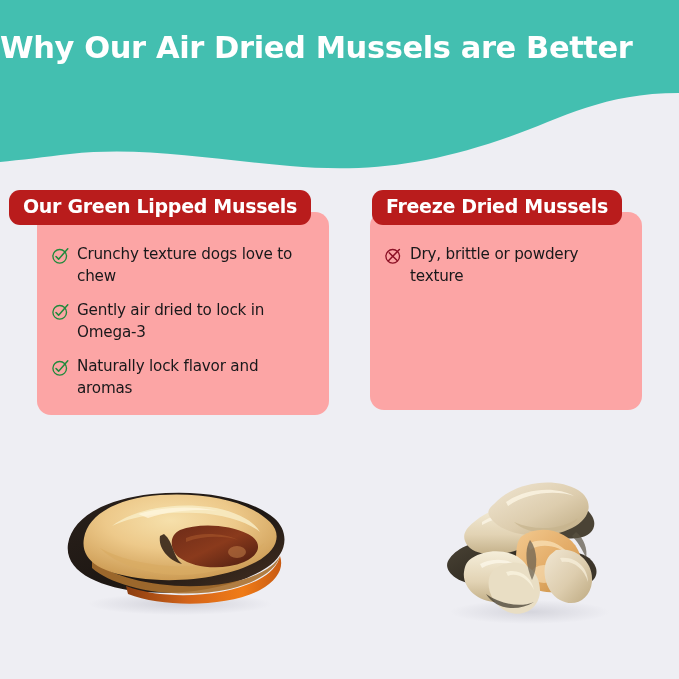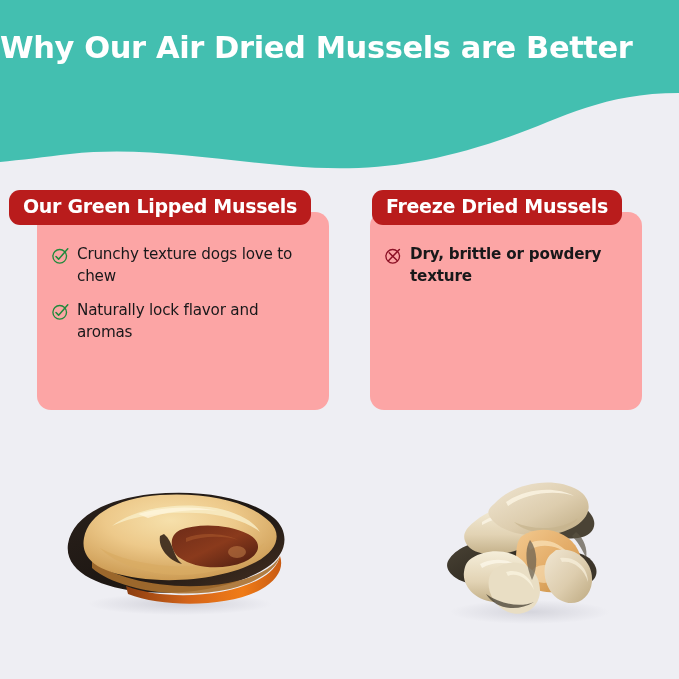--- a/index.html
+++ b/index.html
@@ -71,21 +71,20 @@
     background: #fca5a5;
     border-radius: 14px;
     min-height: 198px;
     box-sizing: border-box;
     padding: 32px 14px 16px 14px;
     margin-left: 12px;
   }
   .column-right .card {
     left: 0px;
     width: 272px;
-    font-weight: bold;
   }
 
   .pill {
     position: absolute;
     top: 0;
     left: 0;
     background: #b91c1c;
     color: #ffffff;
     border-radius: 11px;
     padding: 6px 14px 7px 14px;
@@ -169,20 +168,29 @@
           </span>
           <span class="bullet-text">Crunchy texture dogs love to chew</span>
         </li>
         <li class="bullet">
           <span class="bullet-icon">
             <svg width="19" height="19" viewBox="0 0 24 24">
               <circle cx="11" cy="13" r="8.6" fill="none" stroke="#1f8a3b" stroke-width="1.7"></circle>
               <path d="M6.3 13.2 L9.6 16.6 L21.2 3.6" fill="none" stroke="#1f8a3b" stroke-width="1.9" stroke-linecap="round" stroke-linejoin="round"></path>
             </svg>
           </span>
+          <span class="bullet-text">Gently air dried to lock in Omega-3</span>
+        </li>
+        <li class="bullet">
+          <span class="bullet-icon">
+            <svg width="19" height="19" viewBox="0 0 24 24">
+              <circle cx="11" cy="13" r="8.6" fill="none" stroke="#1f8a3b" stroke-width="1.7"></circle>
+              <path d="M6.3 13.2 L9.6 16.6 L21.2 3.6" fill="none" stroke="#1f8a3b" stroke-width="1.9" stroke-linecap="round" stroke-linejoin="round"></path>
+            </svg>
+          </span>
           <span class="bullet-text">Naturally lock flavor and aromas</span>
         </li>
       </ul>
     </div>
     <div class="pill">Our Green Lipped Mussels</div>
   </div>
 
   <div class="column column-right">
     <div class="card">
       <ul class="bullets">

